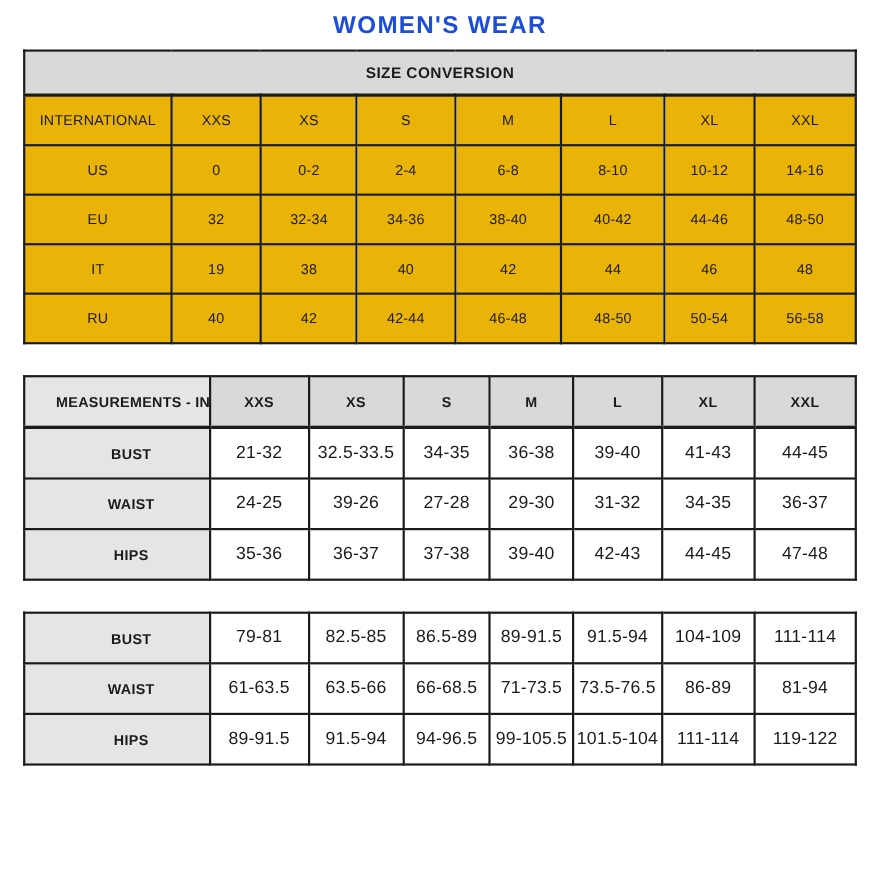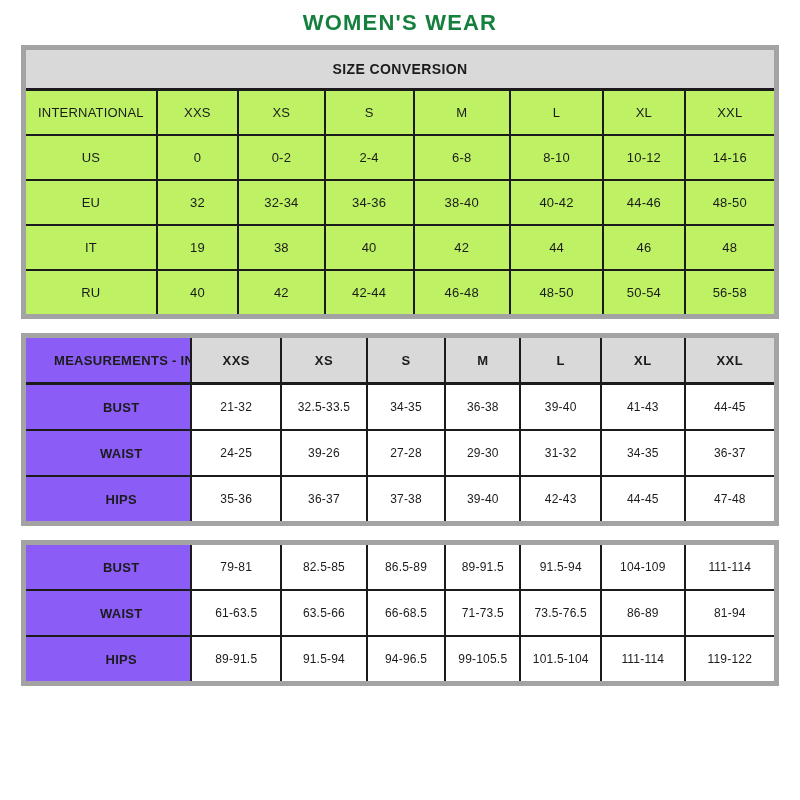--- a/index.html
+++ b/index.html
@@ -18,28 +18,28 @@
     height: 800px;
     padding: 10px 21px 0 21px;
   }
   .page-title {
     margin: 0 0 9px 0;
     text-align: center;
     font-size: 22px;
     line-height: 26px;
     font-weight: 700;
     letter-spacing: 1.2px;
-    color: #15803d;
+    color: #1d4ed8;
   }
   table {
     width: 100%;
     border-collapse: collapse;
     table-layout: fixed;
-    border: 5px solid #a3a3a3;
-    margin-bottom: 14px;
+    border: 1px solid #a3a3a3;
+    margin-bottom: 28px;
   }
   td {
     border: 2px solid #1b1b1b;
     text-align: center;
     vertical-align: middle;
     padding: 0 2px;
     overflow: hidden;
     white-space: nowrap;
   }
   
@@ -51,43 +51,43 @@
     letter-spacing: 0.4px;
     border-bottom-width: 3px;
   }
   .t-conv .hcell,
   .t-conv .label,
   .t-conv .val {
     height: 43px;
     font-size: 13px;
     font-weight: 500;
     letter-spacing: 0.2px;
-    background: #bef264;
+    background: #eab308;
   }
   
   .t-meas .hcell {
     height: 38px;
     background: #d9d9d9;
     font-weight: 700;
     font-size: 13px;
     letter-spacing: 0.4px;
     border-bottom-width: 3px;
   }
   .t-meas .label {
     height: 44px;
     font-weight: 700;
     font-size: 13px;
     letter-spacing: 0.3px;
-    background: #8b5cf6;
+    background: #e5e5e5;
     padding-left: 28px;
   }
   .t-meas .val {
     height: 44px;
     font-weight: 400;
-    font-size: 12px;
+    font-size: 16px;
     letter-spacing: 0.2px;
     background: #ffffff;
   }
 </style>
 </head>
 <body>
 
 <div class="page">
 
   <h1 class="page-title">WOMEN'S WEAR</h1>

